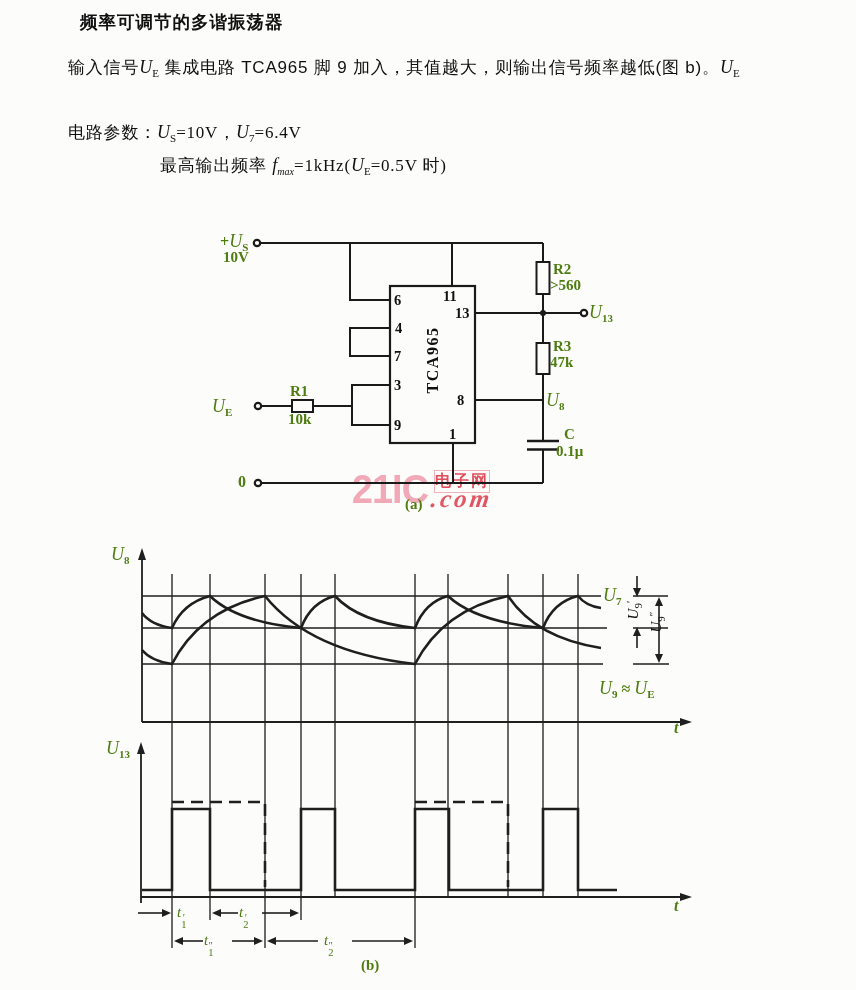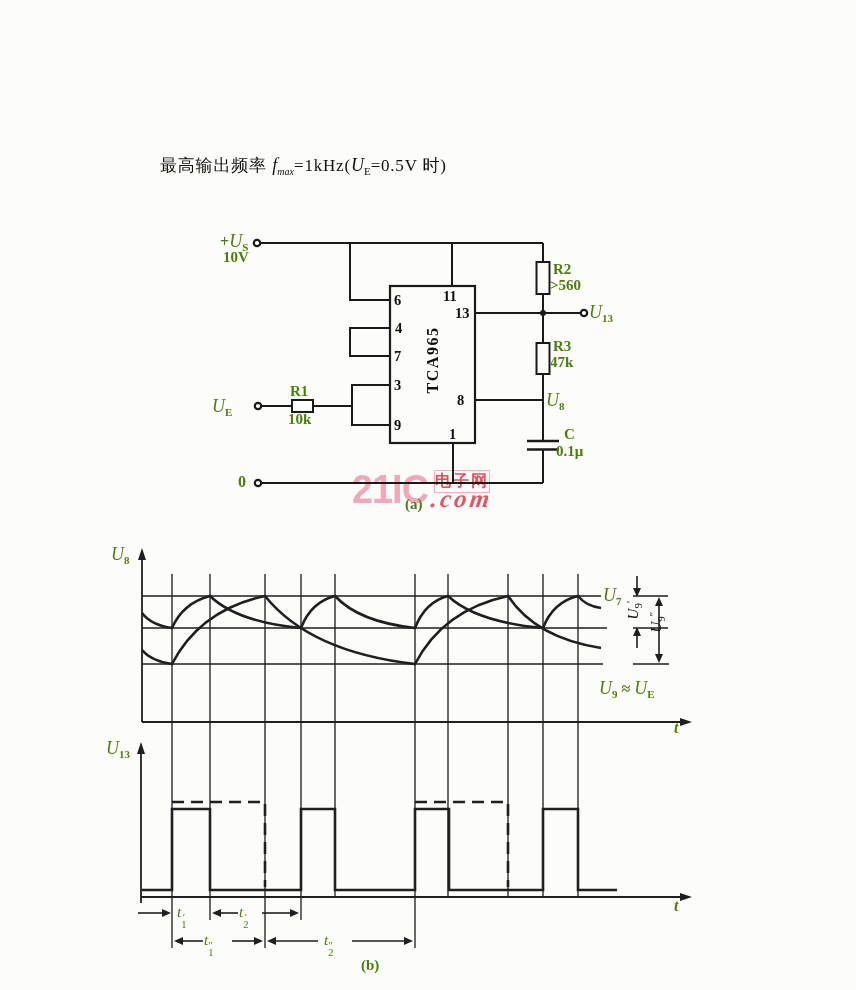--- a/index.html
+++ b/index.html
@@ -33,23 +33,26 @@
           font-style:italic;font-weight:700;font-size:25px;color:#e25663;letter-spacing:3px;
           transform:skewX(-8deg);}
   svg.art{position:absolute;left:0;top:0;}
   .z1{z-index:1;}.z2{z-index:2;}.z3{z-index:3;}
 </style>
 </head>
 <body>
 
 <div class="page">
 
-
-
-
+  <div class="hline ttl" style="left:80px;top:11px">频率可调节的多谐振荡器</div>
+
+  <div class="hline" style="left:68px;top:56px"><span>输入信号</span><span class="v">U</span><sub class="s">E</sub><span> 集成电路 TCA965 脚 9 加入，其值越大，则输出信号频率越低(图 b)。</span><span class="v">U</span><sub class="s">E</sub></div>
+
+
+  <div class="hline" style="left:68px;top:121px"><span>电路参数：</span><span class="v">U</span><sub class="s">S</sub><span class="ser">=10V，</span><span class="v">U</span><sub class="s">7</sub><span class="ser">=6.4V</span></div>
 
   <div class="hline" style="left:160px;top:154px"><span>最高输出频率 </span><span class="v">f</span><sub class="sit">max</sub><span class="ser">=1kHz(</span><span class="v">U</span><sub class="s">E</sub><span class="ser">=0.5V 时)</span></div>
 
 
   <div class="wm-big z1">21IC</div>
   <div class="wm-cn z1">电子网</div>
   <div class="wm-com z1">.com</div>
 
   <svg class="art z2" width="856" height="990" viewBox="0 0 856 990">
     <g stroke="#1a1a1a" fill="none" stroke-width="2">

